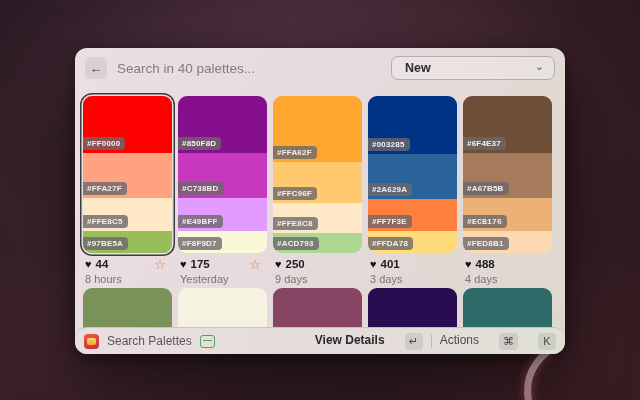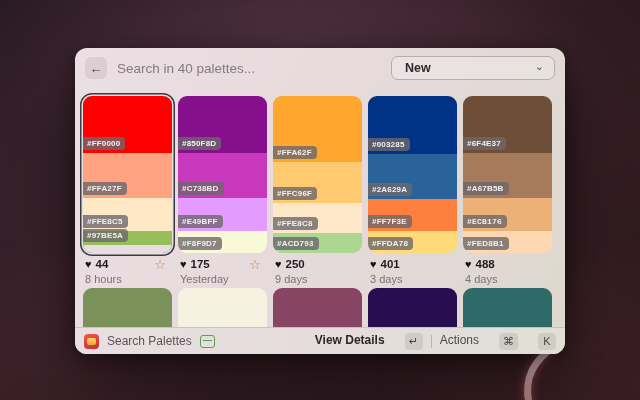--- a/index.html
+++ b/index.html
@@ -39,21 +39,21 @@
   .likes{display:flex;align-items:center;gap:4px;font-size:11.5px;font-weight:700;color:#1f1b1f;}
   .heart{font-size:11px;color:#141114;}
   .star{position:absolute;right:6px;top:-1px;font-size:13px;color:#ce803f;cursor:default;}
   .age{margin-top:3px;font-size:11px;color:#7b7277;}
   
   .grid2{position:absolute;left:8px;top:240px;width:474px;display:flex;gap:6px;}
   .stub{width:89px;height:46px;border-radius:9px 9px 0 0;}
   
   .footer{position:absolute;left:0;right:0;bottom:0;height:27px;
     background:linear-gradient(90deg,#e9dfe1 0%,#e4dcda 60%,#dfe0d5 100%);
-    border-top:1px solid rgba(0,0,0,.12);display:flex;align-items:center;padding:0 9px;gap:8px;box-sizing:border-box;}
+    border-top:1px solid rgba(0,0,0,.12);display:flex;align-items:center;padding:0 9px;gap:8px;box-sizing:border-box;border-radius:12px;}
   .app-icon{width:15px;height:15px;border-radius:4px;
     background:linear-gradient(160deg,#e8564a 10%,#d8403f 55%,#c03538 100%);position:relative;overflow:hidden;}
   .app-icon::after{content:"";position:absolute;left:3px;top:4px;width:9px;height:7px;border-radius:2px;
     background:linear-gradient(180deg,#f7d658,#f0a43c);}
   .app-label{font-size:12px;color:#56505500;color:#5a5458;}
   .save-icon{width:13px;height:11px;border:1.5px solid #53a35a;border-radius:3px;position:relative;}
   .save-icon::after{content:"";position:absolute;left:2px;right:2px;top:4px;height:1.5px;background:#53a35a;}
   .f-spacer{flex:1;}
   .f-action{display:flex;align-items:flex-start;gap:20px;cursor:default;}
   .f-primary{font-size:12px;font-weight:700;color:#2a262b;}
@@ -95,21 +95,21 @@
         <div class="card selected">
           <div class="band" style="height: 57px; background: rgb(255, 0, 0);">
             <span class="chip">#FF0000</span>
           </div>
           <div class="band" style="height: 45px; background: rgb(255, 162, 127);">
             <span class="chip">#FFA27F</span>
           </div>
           <div class="band" style="height: 33px; background: rgb(255, 232, 197);">
             <span class="chip">#FFE8C5</span>
           </div>
-          <div class="band" style="height: 14px; background: rgb(151, 190, 90);">
+          <div class="band" style="height: 22px; background: rgb(151, 190, 90);">
             <span class="chip">#97BE5A</span>
           </div>
         </div>
         <div class="meta">
           <div class="likes">
             <span class="heart">♥</span>
             <span>44</span>
           </div>
           <span class="star" style="color: rgb(206, 128, 63);">☆</span>
           <div class="age">8 hours</div>

